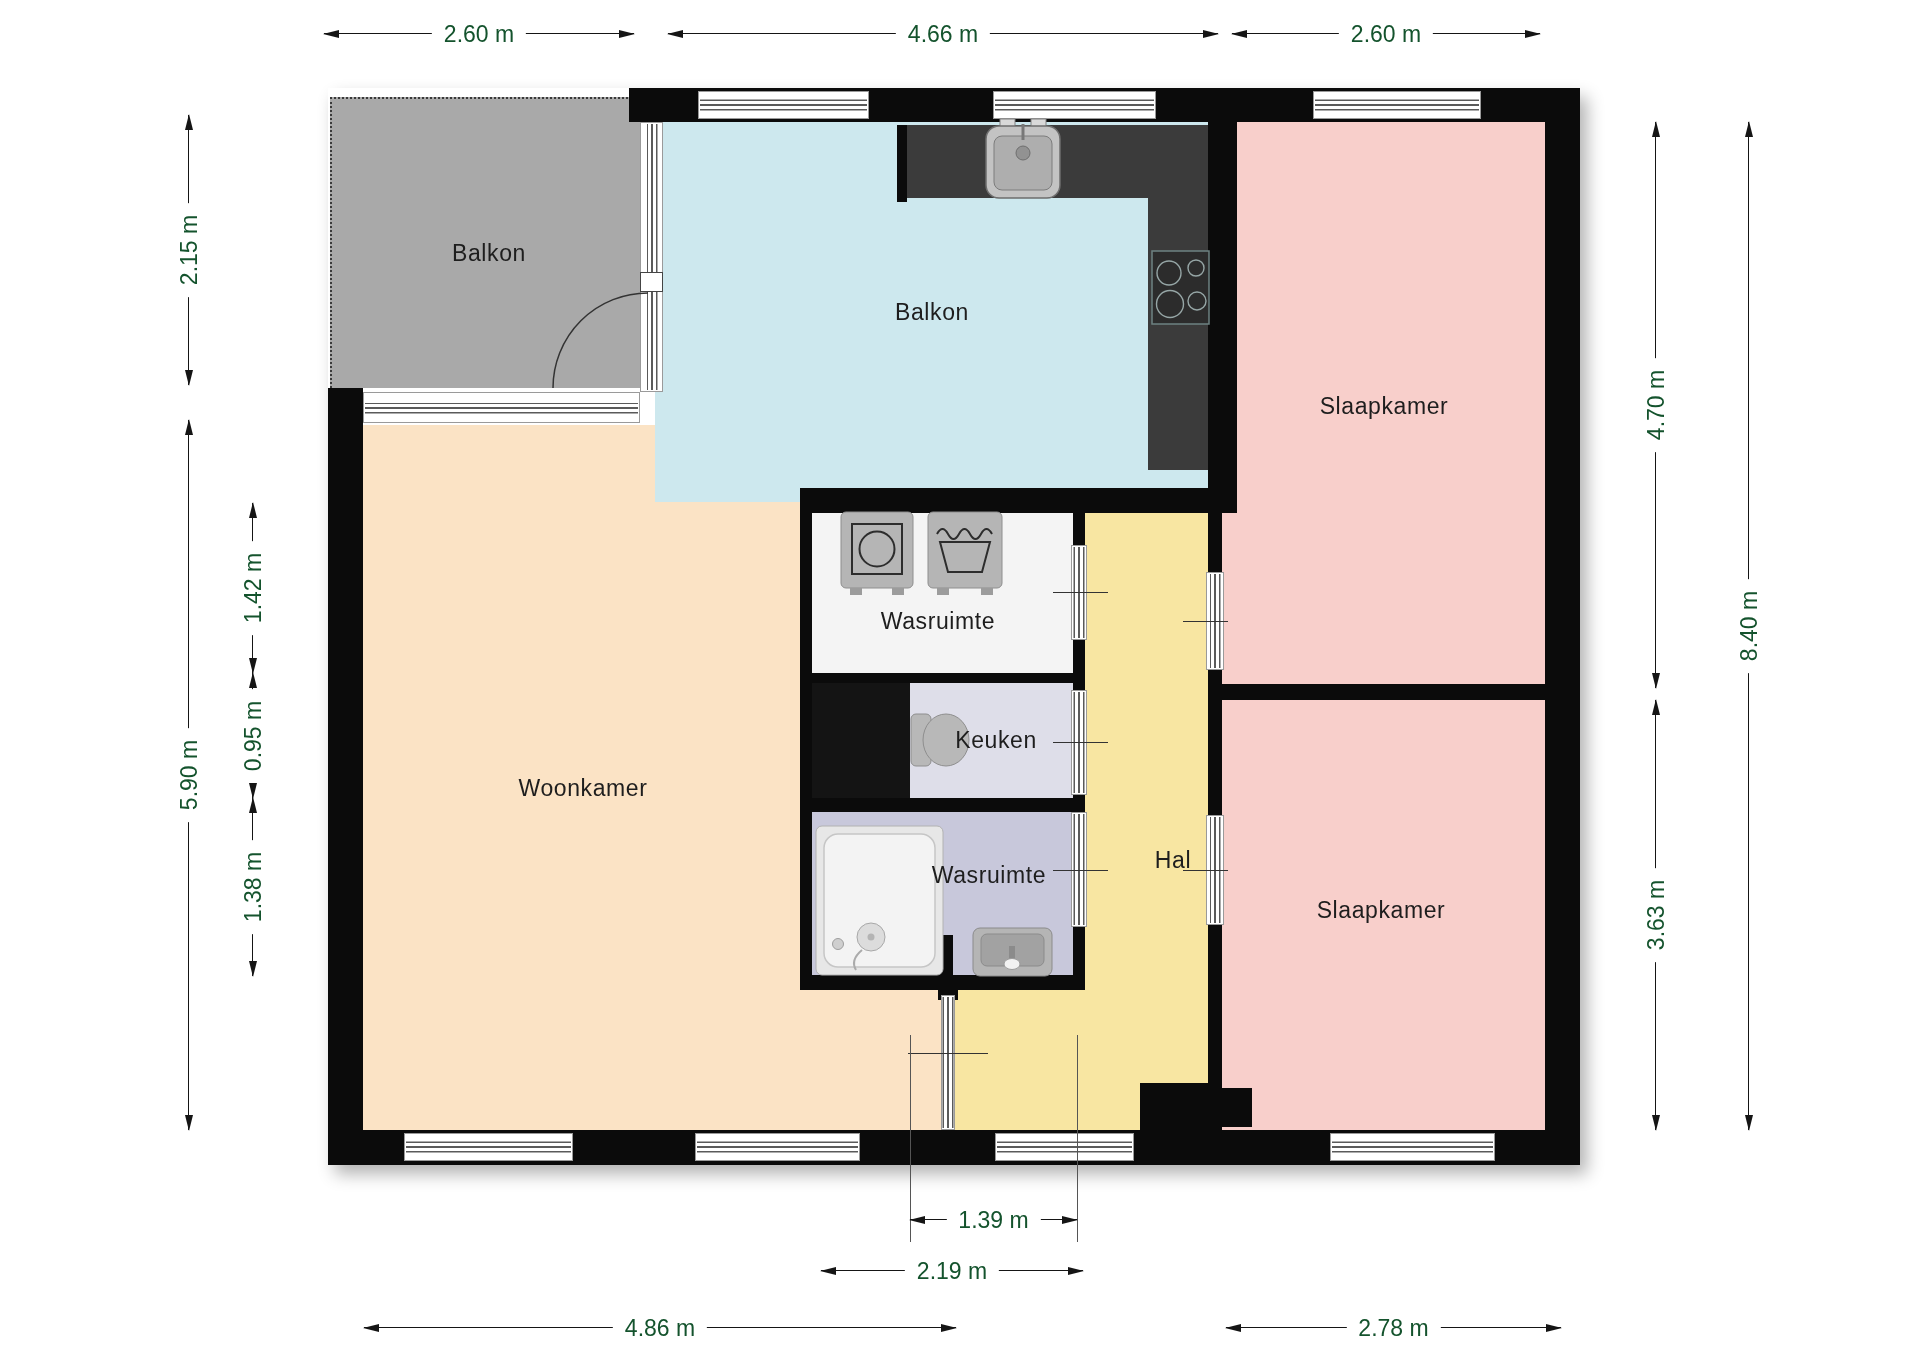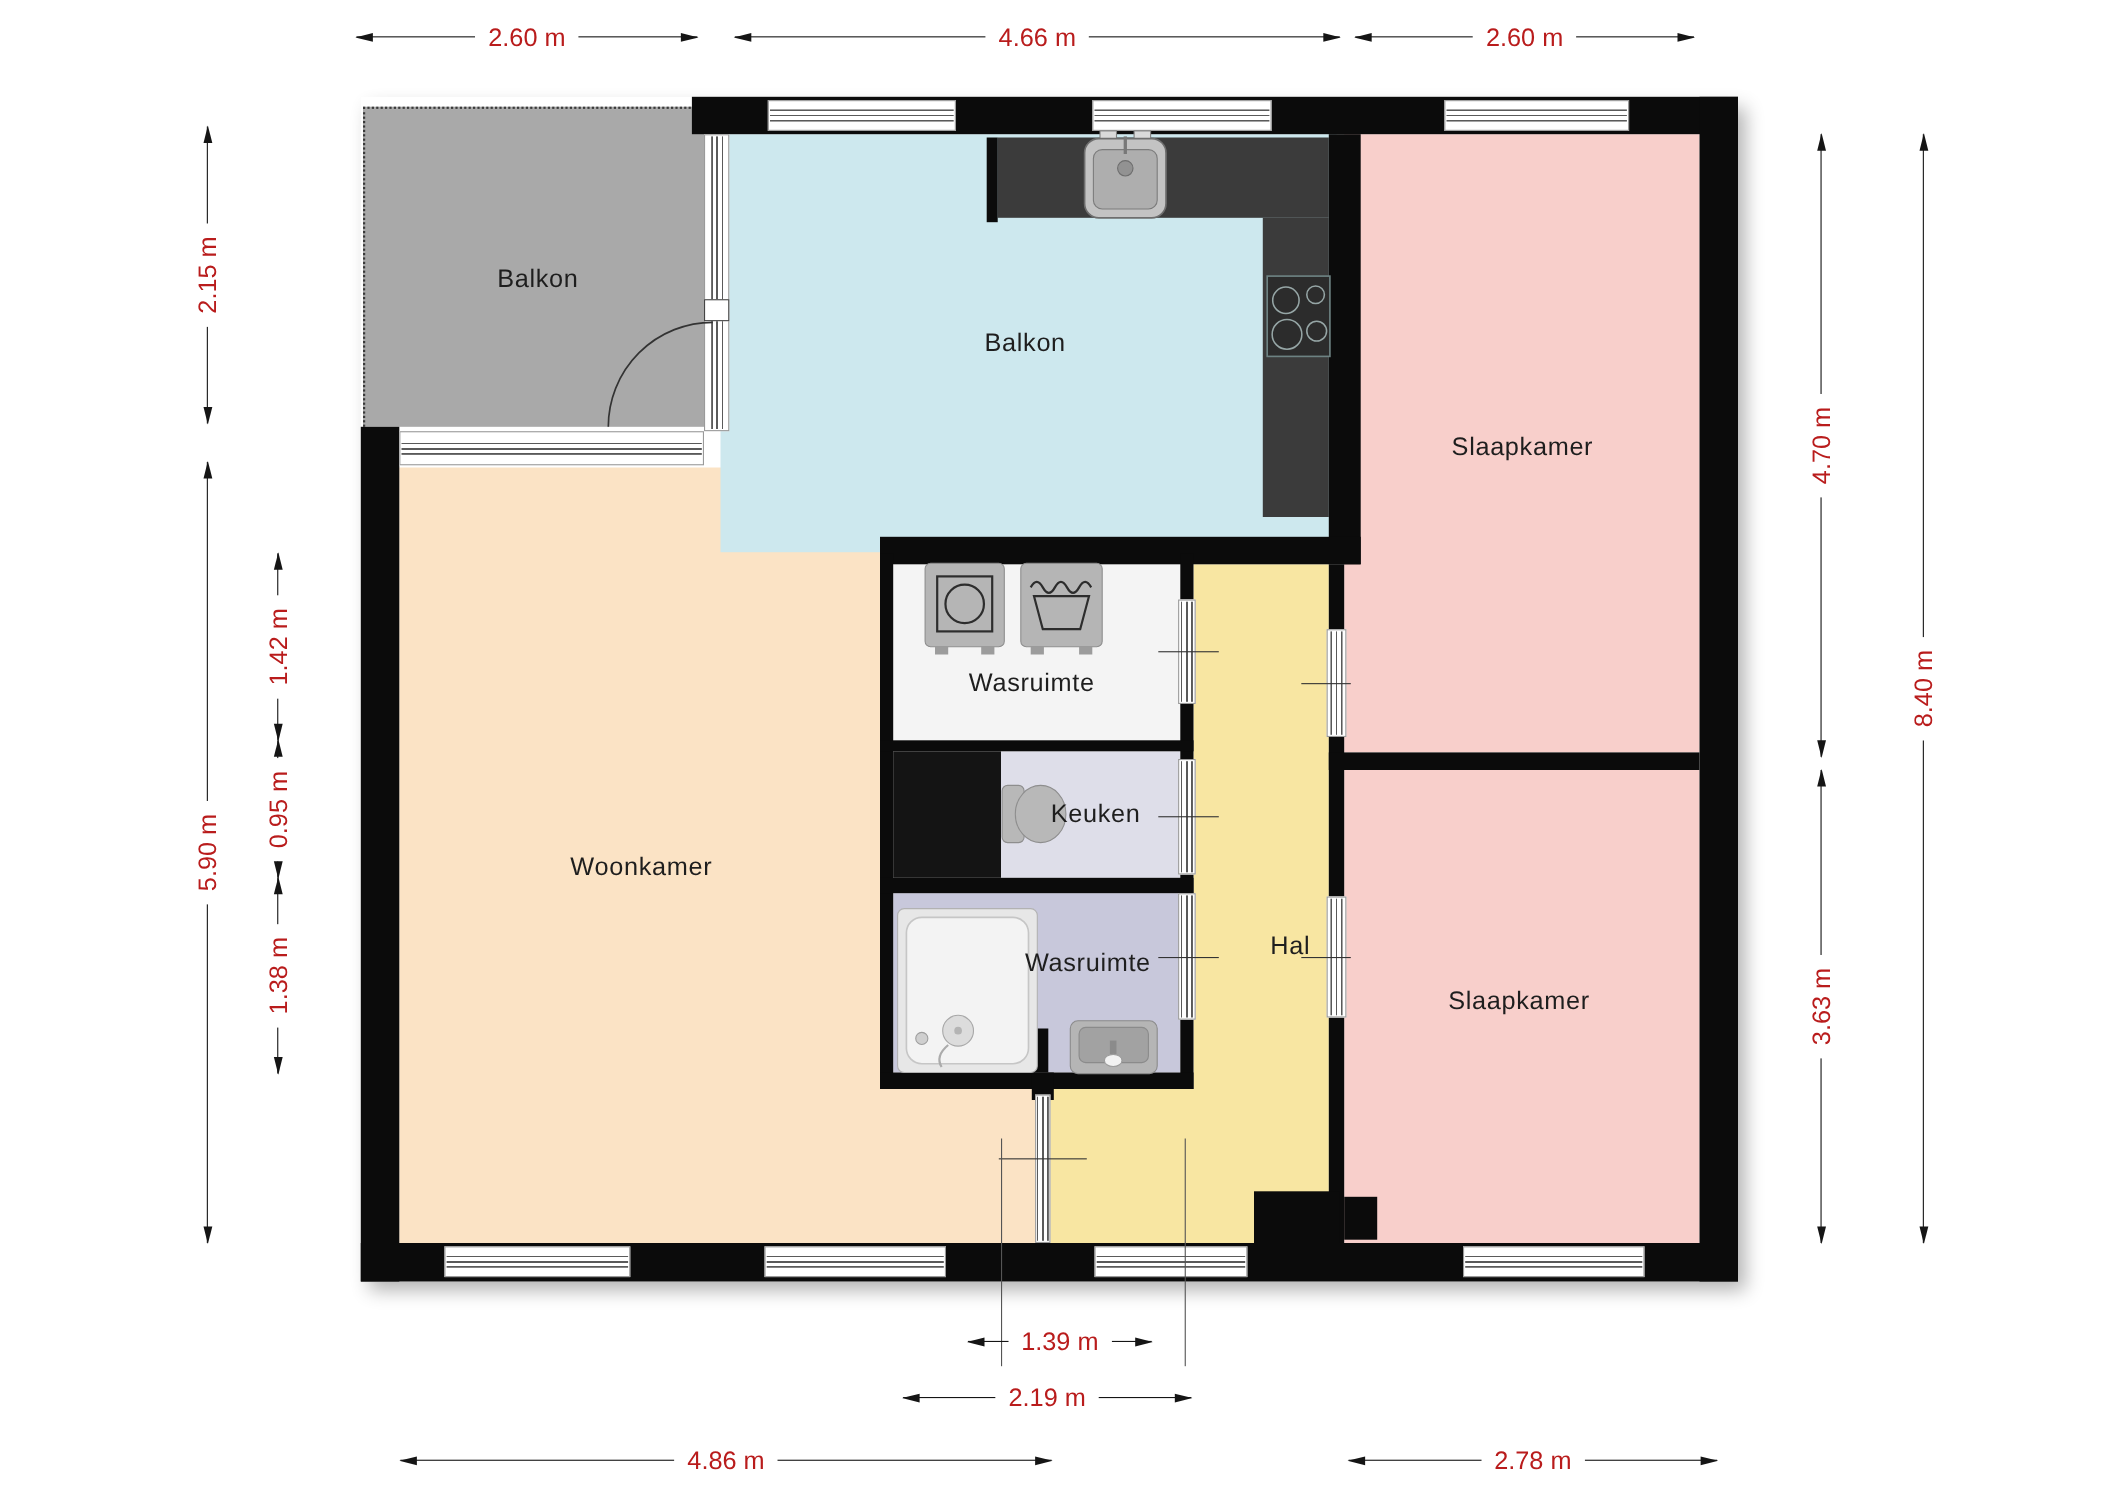--- a/index.html
+++ b/index.html
@@ -15,21 +15,21 @@
   .win-h::before{content:"";position:absolute;left:1px;right:1px;top:50%;height:11px;
     transform:translateY(-50%);
     background:repeating-linear-gradient(to bottom,#5a5a5a 0 1.5px,transparent 1.5px 4.8px);}
   .win-v::before{content:"";position:absolute;top:1px;bottom:1px;left:50%;width:11px;
     transform:translateX(-50%);
     background:repeating-linear-gradient(to right,#5a5a5a 0 1.5px,transparent 1.5px 4.8px);}
   .pivot{position:absolute;background:#fff;border:1.5px solid #444;}
   .tick{position:absolute;height:0;border-top:1.5px solid #333;}
   .leader{position:absolute;width:0;border-left:1px solid #555;}
   
-  .dim{position:absolute;color:#b91c1c;}
+  .dim{position:absolute;color:#14532d;}
   .dim-h{height:0;border-top:1.5px solid #151515;}
   .dim-h::before{content:"";position:absolute;left:-1px;top:-4.2px;width:0;height:0;
     border:4px solid transparent;border-left:0;border-right:16px solid #151515;}
   .dim-h::after{content:"";position:absolute;right:-1px;top:-4.2px;width:0;height:0;
     border:4px solid transparent;border-right:0;border-left:16px solid #151515;}
   .dim-v{width:0;border-left:1.5px solid #151515;}
   .dim-v::before{content:"";position:absolute;top:-1px;left:-4.2px;width:0;height:0;
     border:4px solid transparent;border-top:0;border-bottom:16px solid #151515;}
   .dim-v::after{content:"";position:absolute;bottom:-1px;left:-4.2px;width:0;height:0;
     border:4px solid transparent;border-bottom:0;border-top:16px solid #151515;}
@@ -205,21 +205,21 @@
   <div class="dim dim-v" style="left:1655px;top:122px;height:566px">
     <span class="dlab">4.70 m</span>
     </div>
   <div class="dim dim-v" style="left:1655px;top:700px;height:430px">
     <span class="dlab">3.63 m</span>
     </div>
   <div class="dim dim-v" style="left:1748px;top:122px;height:1008px">
     <span class="dlab">8.40 m</span>
     </div>
 
-  <div class="dim dim-h" style="left:880px;top:1219px;width:167px">
+  <div class="dim dim-h" style="left:910px;top:1219px;width:167px">
     <span class="dlab">1.39 m</span>
     </div>
   <div class="dim dim-h" style="left:821px;top:1270px;width:262px">
     <span class="dlab">2.19 m</span>
     </div>
   <div class="dim dim-h" style="left:364px;top:1327px;width:592px">
     <span class="dlab">4.86 m</span>
     </div>
   <div class="dim dim-h" style="left:1226px;top:1327px;width:335px">
     <span class="dlab">2.78 m</span>

